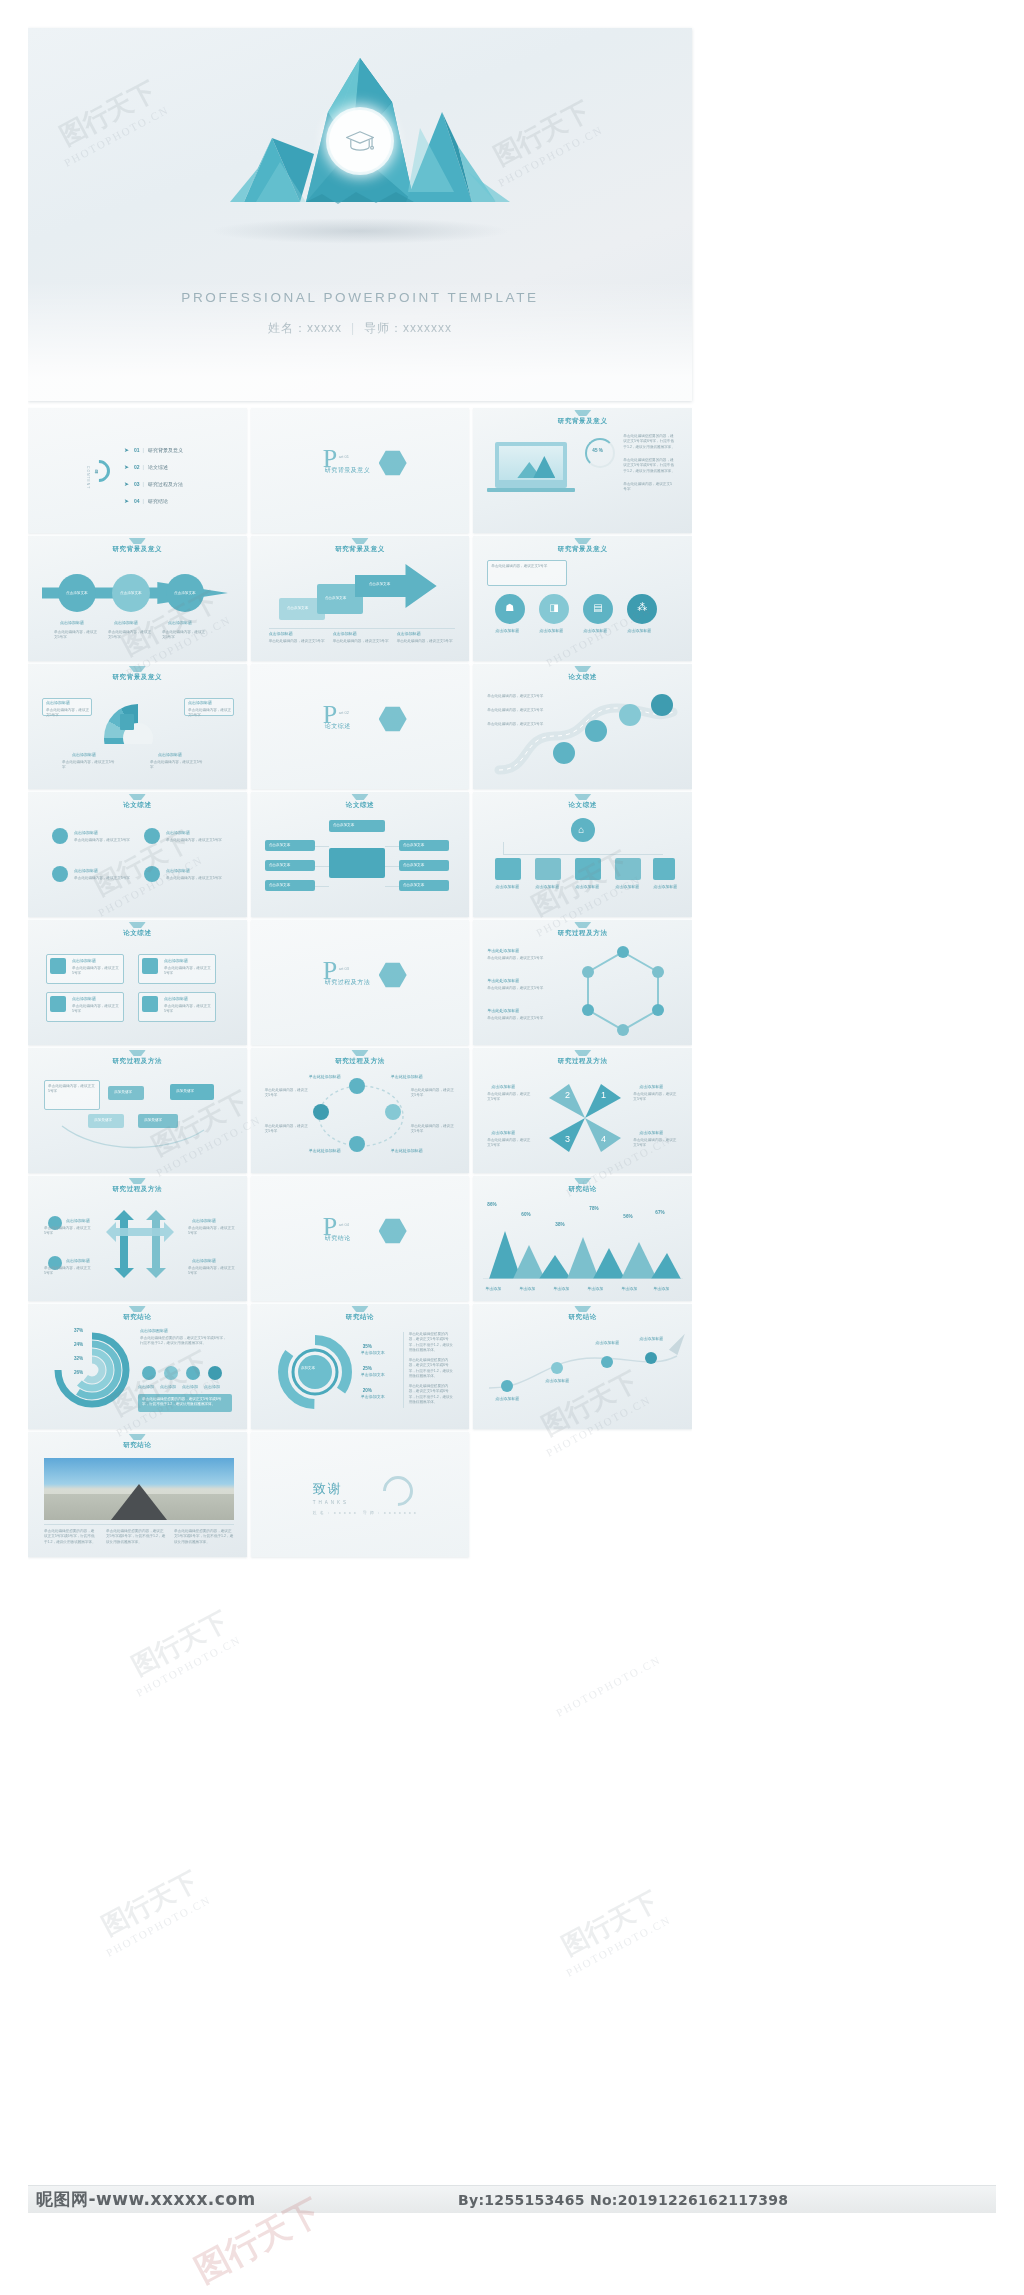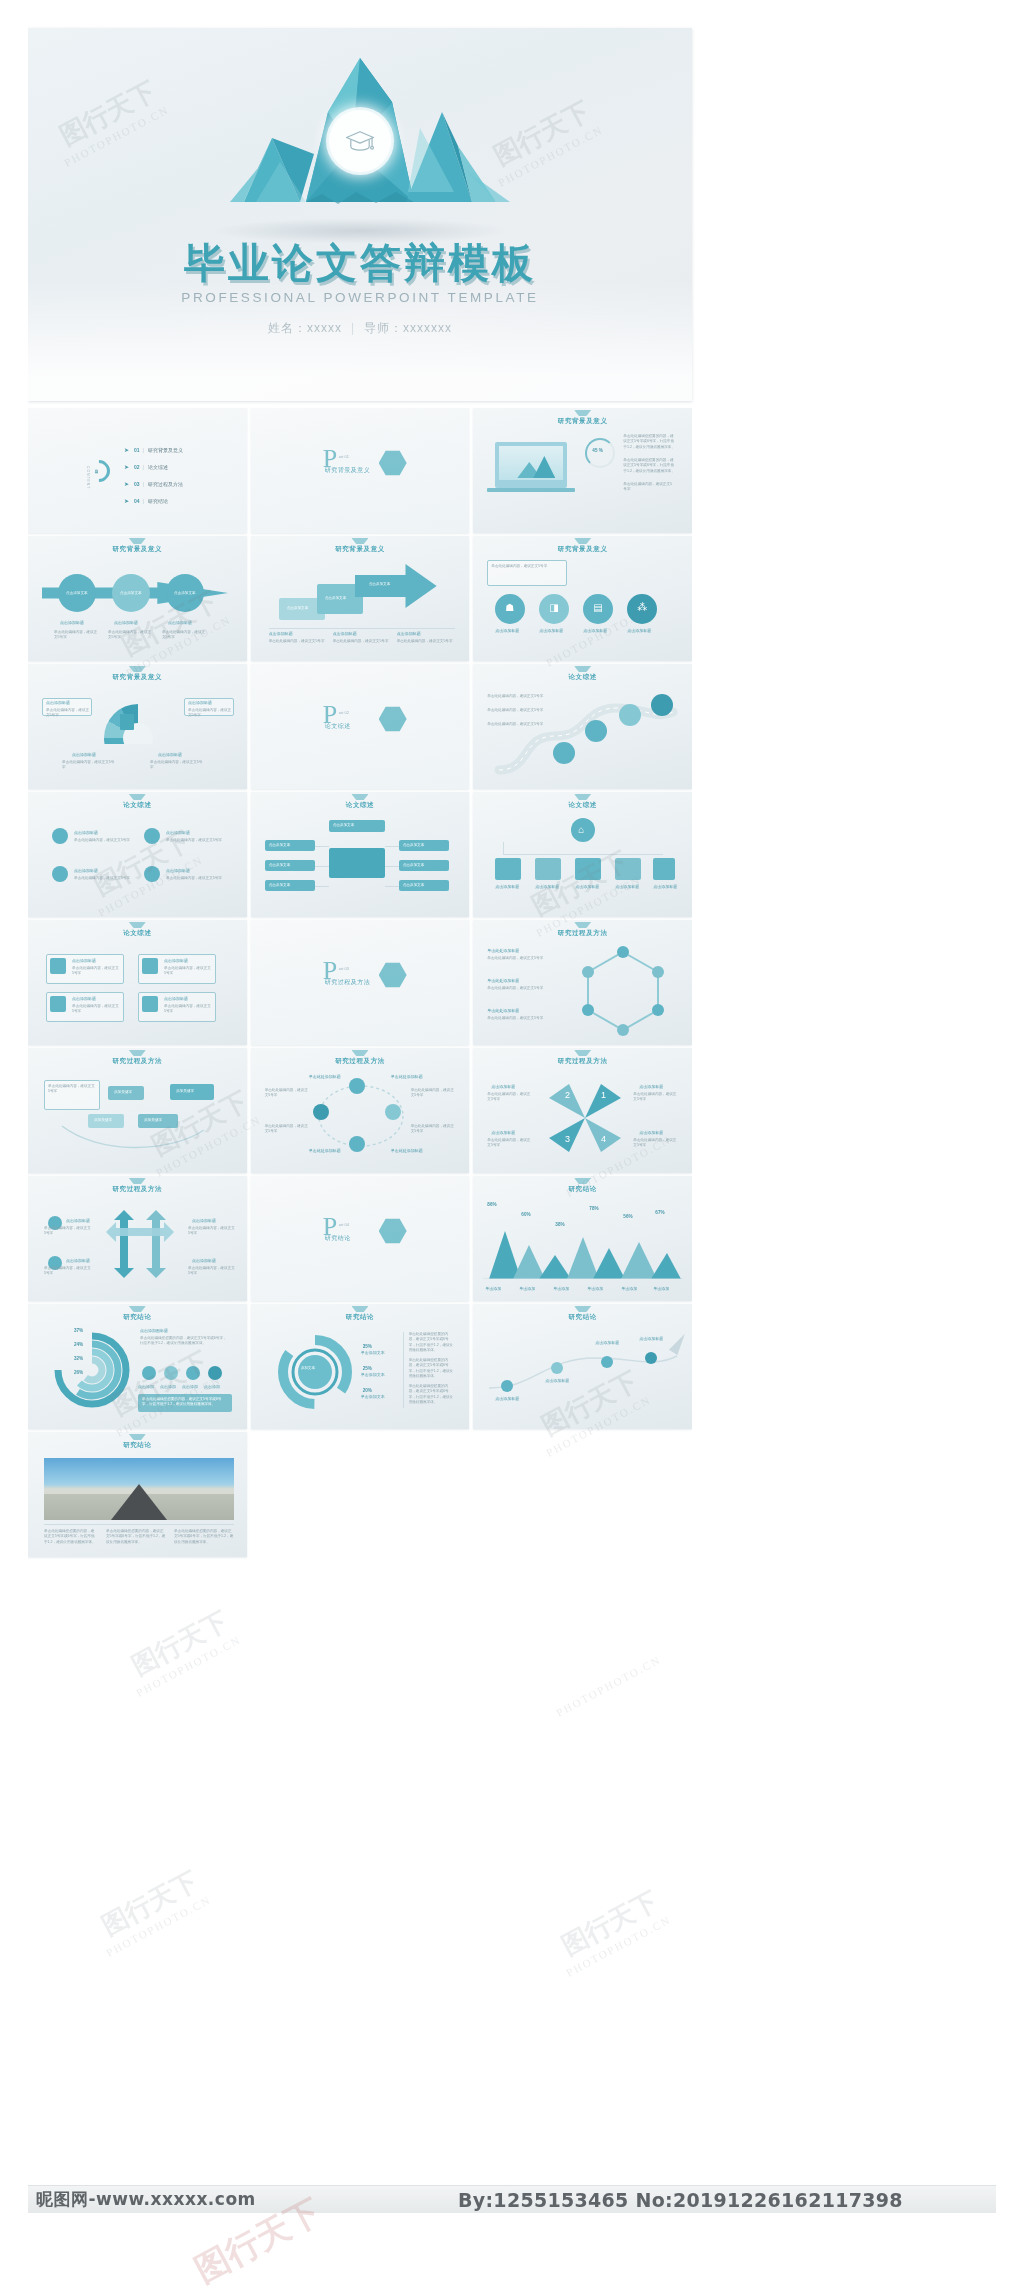--- a/index.html
+++ b/index.html
@@ -167,21 +167,21 @@
     border-top:1px solid #dfe3e5;
     display:flex; align-items:center;
   }
   .footer-left {
     font-size:17px; font-weight:bold; color:#5f6468;
     letter-spacing:.5px; padding-left:8px;
     font-family:"DejaVu Sans","Liberation Sans",sans-serif;
   }
   .footer-right {
     position:absolute; left:430px;
-    font-size:19px; font-weight:bold; color:#5f6468; letter-spacing:.3px;
+    font-size:14px; font-weight:bold; color:#5f6468; letter-spacing:.3px;
     font-family:"DejaVu Sans","Liberation Sans",sans-serif;
   }
 
   
   .wm {
     position:absolute;
     color:rgba(130,145,155,.16);
     font-size:11px; letter-spacing:2px;
     transform: rotate(-28deg);
     pointer-events:none; white-space:nowrap;
@@ -249,21 +249,20 @@
     <svg viewBox="0 0 48 48" fill="none" stroke="#9fb9c2" stroke-width="1.7" stroke-linejoin="round" stroke-linecap="round">
       <path d="M24 11 L43 19 L24 27 L5 19 Z"></path>
       <path d="M11 23 L11 32 C11 34.5 17 37 24 37 C31 37 37 34.5 37 32 L37 23"></path>
       <path d="M41 20 L41 31"></path>
       <circle cx="41" cy="33.5" r="2"></circle>
     </svg>
   </div>
 
   <div class="hero-shadow"></div>
 
-  <div class="hero-title">毕业论文答辩模板</div>
   <div class="hero-sub">PROFESSIONAL POWERPOINT TEMPLATE</div>
   <div class="hero-byline">
     <span>姓名：xxxxx</span><span class="sep">|</span><span>导师：xxxxxxx</span>
   </div>
 </div>
 
 <div class="grid">
 
   <div class="slide blank">
     <div class="toc-ring" style="left:60px;top:52px;"></div>
@@ -681,20 +680,26 @@
     <div class="s-head">研究结论</div>
     <div class="photo" style="left:16px;top:26px;width:190px;height:62px;">
       <div class="road"></div>
     </div>
     <div class="tline" style="left:16px;top:92px;width:190px;"></div>
     <div class="txt" style="left:16px;top:97px;width:52px;">单击此处编辑您想要的内容，建议正文5号字或6号字，行距不低于1.2，建议使用微软雅黑字体。</div>
     <div class="txt" style="left:78px;top:97px;width:60px;">单击此处编辑您想要的内容，建议正文5号字或6号字，行距不低于1.2，建议使用微软雅黑字体。</div>
     <div class="txt" style="left:146px;top:97px;width:60px;">单击此处编辑您想要的内容，建议正文5号字或6号字，行距不低于1.2，建议使用微软雅黑字体。</div>
   </div>
 
+  <div class="slide blank">
+    <div style="position:absolute;left:62px;top:48px;font-size:13px;color:#5aa9bb;letter-spacing:2px;">致谢</div>
+    <div style="position:absolute;left:62px;top:68px;font-size:4.5px;color:#a8bcc4;letter-spacing:3px;">THANKS</div>
+    <div style="position:absolute;left:62px;top:78px;font-size:4px;color:#b3c5cc;letter-spacing:3px;">姓名：xxxxx 导师：xxxxxxx</div>
+    <div class="toc-ring" style="left:132px;top:44px;width:30px;height:30px;border-color:#bcd8df;border-bottom-color:transparent;"></div>
+  </div>
 
   <div class="slide blank" style="background:#ffffff;box-shadow:none;"></div>
 </div>
 
 <div class="right-gray"></div>
 
 <div class="footer">
   <div class="footer-left">昵图网-www.xxxxx.com</div>
   <div class="footer-right">By:1255153465 No:20191226162117398</div>
 </div>

